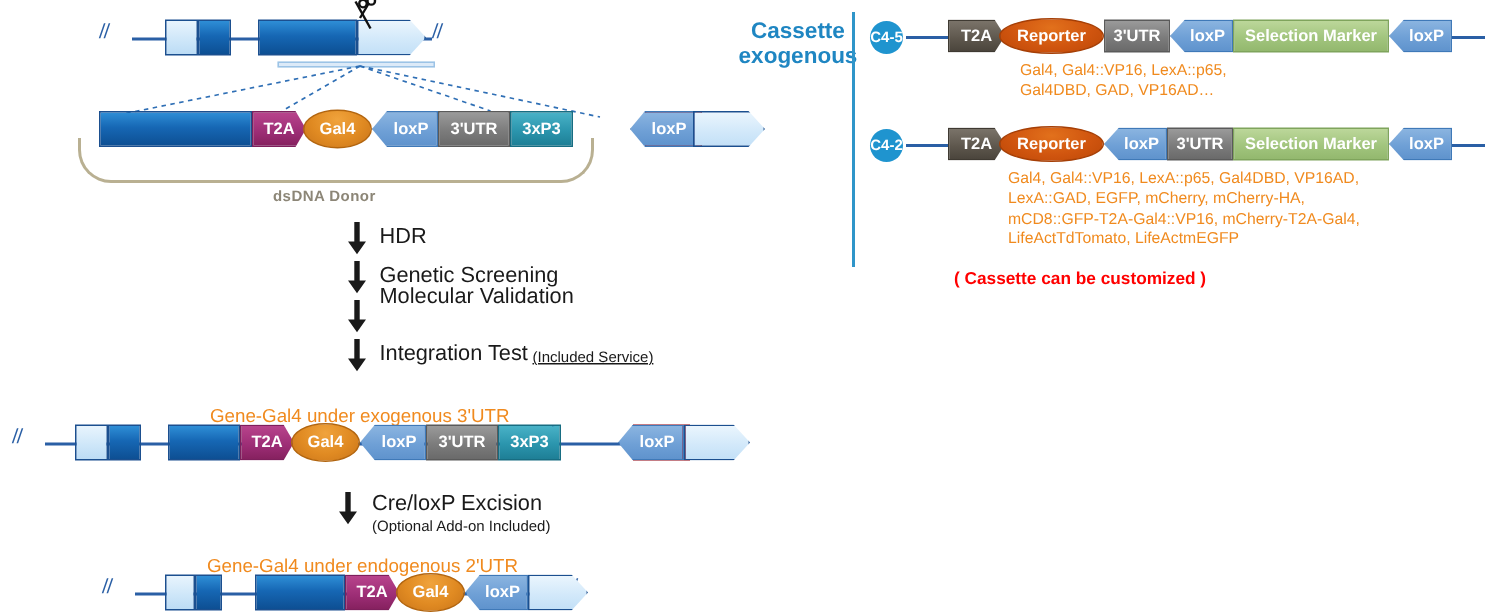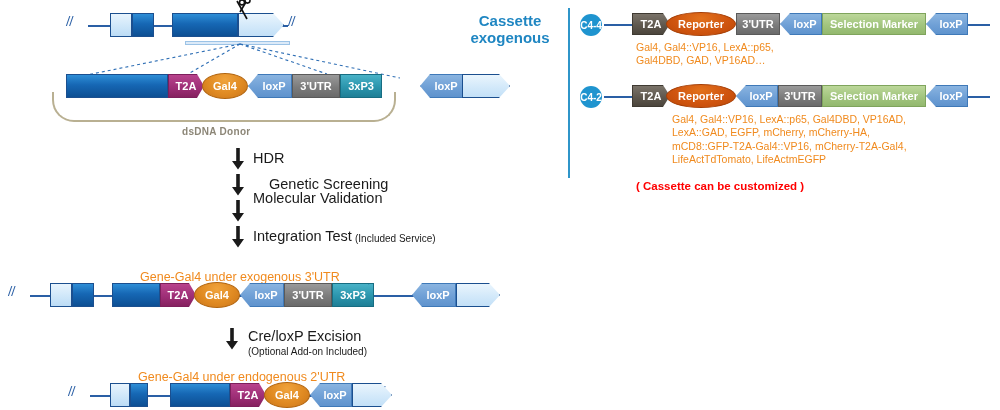--- a/index.html
+++ b/index.html
@@ -130,32 +130,32 @@
 <div>
 
   <svg class="abs" style="left:230px;top:148px;" width="16" height="22" viewBox="0 0 16 22">
     <path d="M6.2 0 h3.6 v13 h4.2 L8 21.5 L2 13 h4.2 z" fill="#1a1a1a"></path>
   </svg>
   <div class="flowtxt" style="left:253px;top:150px;">HDR</div>
 
   <svg class="abs" style="left:230px;top:174px;" width="16" height="22" viewBox="0 0 16 22">
     <path d="M6.2 0 h3.6 v13 h4.2 L8 21.5 L2 13 h4.2 z" fill="#1a1a1a"></path>
   </svg>
-  <div class="flowtxt" style="left:253px;top:176px;margin-left:16px;">Genetic Screening</div>
+  <div class="flowtxt" style="left:253px;top:176px;">Genetic Screening</div>
 
   <svg class="abs" style="left:230px;top:200px;" width="16" height="22" viewBox="0 0 16 22">
     <path d="M6.2 0 h3.6 v13 h4.2 L8 21.5 L2 13 h4.2 z" fill="#1a1a1a"></path>
   </svg>
   <div class="flowtxt" style="left:253px;top:190px;">Molecular Validation</div>
 
   <svg class="abs" style="left:230px;top:226px;" width="16" height="22" viewBox="0 0 16 22">
     <path d="M6.2 0 h3.6 v13 h4.2 L8 21.5 L2 13 h4.2 z" fill="#1a1a1a"></path>
   </svg>
   <div class="flowtxt" style="left:253px;top:228px;">Integration Test</div>
-  <div class="flowtxt flowsub" style="left:355px;top:233px;">(Included Service)</div>
+  <div class="flowtxt flowsub" style="left:355px;top:233px;text-decoration:underline;">(Included Service)</div>
 </div>
 
 <div>
   <div class="orange-cap" style="left:140px;top:270px;">Gene-Gal4 under exogenous 3'UTR</div>
 
   <div class="breakmark" style="left:8px;top:283px;">//</div>
   <div class="track" style="left:30px;top:295px;width:440px;"></div>
   <div class="breakmark" style="left:466px;top:283px;">//</div>
 
   <div class="box box-lightblue" style="left:50px;top:283px;width:22px;height:24px;"></div>
@@ -193,40 +193,40 @@
   <div class="box box-darkblue" style="left:170px;top:383px;width:60px;height:24px;"></div>
 
   <div class="lbl lbl-t2a" style="left:230px;top:383px;width:36px;height:24px;font-size:11px;">T2A</div>
   <div class="lbl lbl-oval" style="left:264px;top:382px;width:46px;height:26px;font-size:11px;">Gal4</div>
   <div class="lbl lbl-loxp" style="left:310px;top:383px;width:42px;height:24px;font-size:11px;">loxP</div>
   <div class="exon-arrow" style="left:352px;top:383px;width:40px;height:24px;"></div>
 </div>
 
 <div>
 
-  <div class="sect-title" style="left:464px;top:12px;width:92px;">
+  <div class="sect-title" style="left:486px;top:12px;width:92px;">
     <div>Cassette</div>
     <div>exogenous</div>
   </div>
 
   <div class="divider" style="left:568px;top:8px;height:170px;"></div>
 
   <div>
-    <div class="c-badge" style="left:580px;top:14px;width:22px;height:22px;">C4-4</div>
+    <div class="c-badge" style="left:580px;top:14px;width:22px;height:22px;">C4-5</div>
     <div class="track" style="left:604px;top:24px;width:28px;"></div>
 
     <div class="lbl lbl-t2a-grey" style="left:632px;top:13px;width:38px;height:22px;font-size:11px;">T2A</div>
     <div class="lbl lbl-oval-red" style="left:666px;top:12px;width:70px;height:24px;font-size:11px;">Reporter</div>
     <div class="lbl lbl-utr" style="left:736px;top:13px;width:44px;height:22px;font-size:11px;">3'UTR</div>
     <div class="lbl lbl-loxp" style="left:780px;top:13px;width:42px;height:22px;font-size:11px;">loxP</div>
     <div class="lbl lbl-sel" style="left:822px;top:13px;width:104px;height:22px;font-size:11px;">Selection Marker</div>
     <div class="lbl lbl-loxp" style="left:926px;top:13px;width:42px;height:22px;font-size:11px;">loxP</div>
     <div class="track" style="left:968px;top:24px;width:22px;"></div>
 
-    <div class="gene-list" style="left:636px;top:41px;">Gal4, Gal4::VP16, LexA::p65,
+    <div class="gene-list" style="left:680px;top:41px;">Gal4, Gal4::VP16, LexA::p65,
 Gal4DBD, GAD, VP16AD…</div>
   </div>
 
   <div>
     <div class="c-badge" style="left:580px;top:86px;width:22px;height:22px;">C4-2</div>
     <div class="track" style="left:604px;top:96px;width:28px;"></div>
 
     <div class="lbl lbl-t2a-grey" style="left:632px;top:85px;width:38px;height:22px;font-size:11px;">T2A</div>
     <div class="lbl lbl-oval-red" style="left:666px;top:84px;width:70px;height:24px;font-size:11px;">Reporter</div>
     <div class="lbl lbl-loxp" style="left:736px;top:85px;width:42px;height:22px;font-size:11px;">loxP</div>

